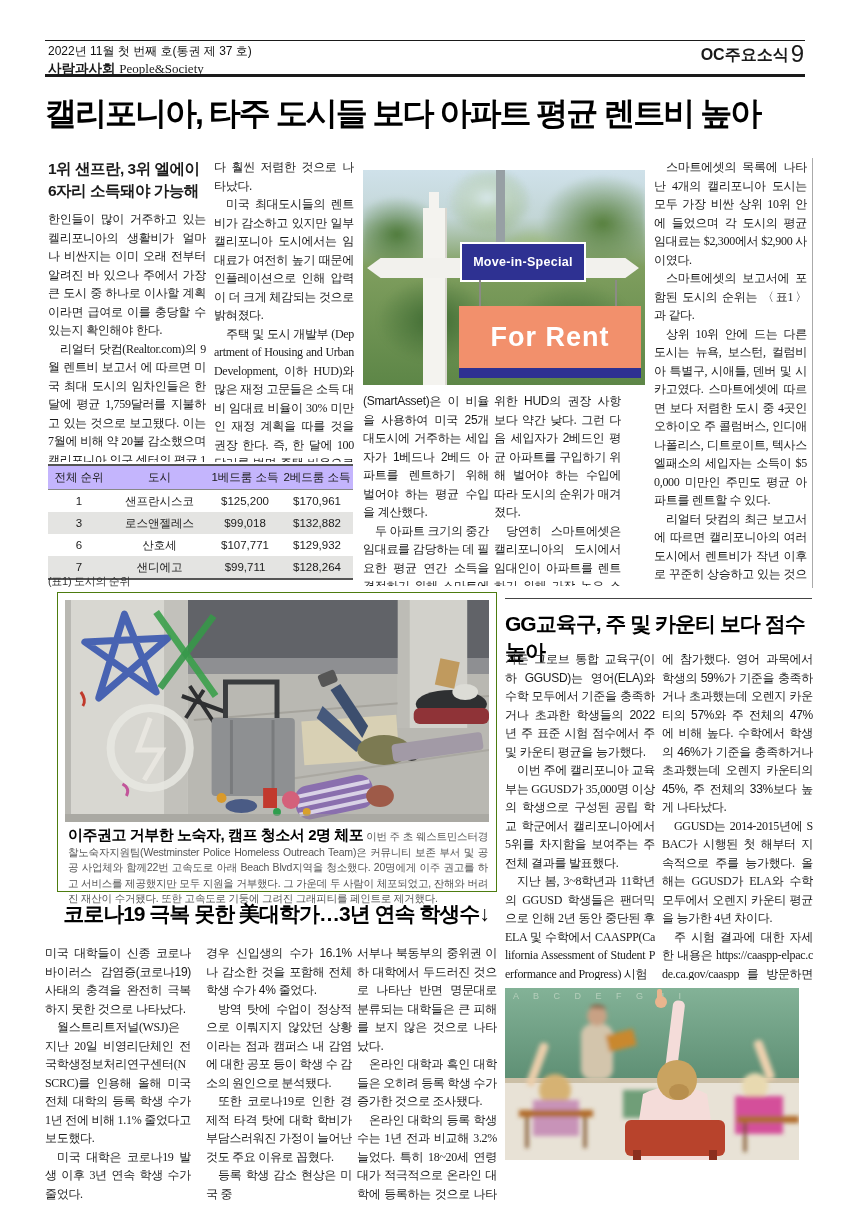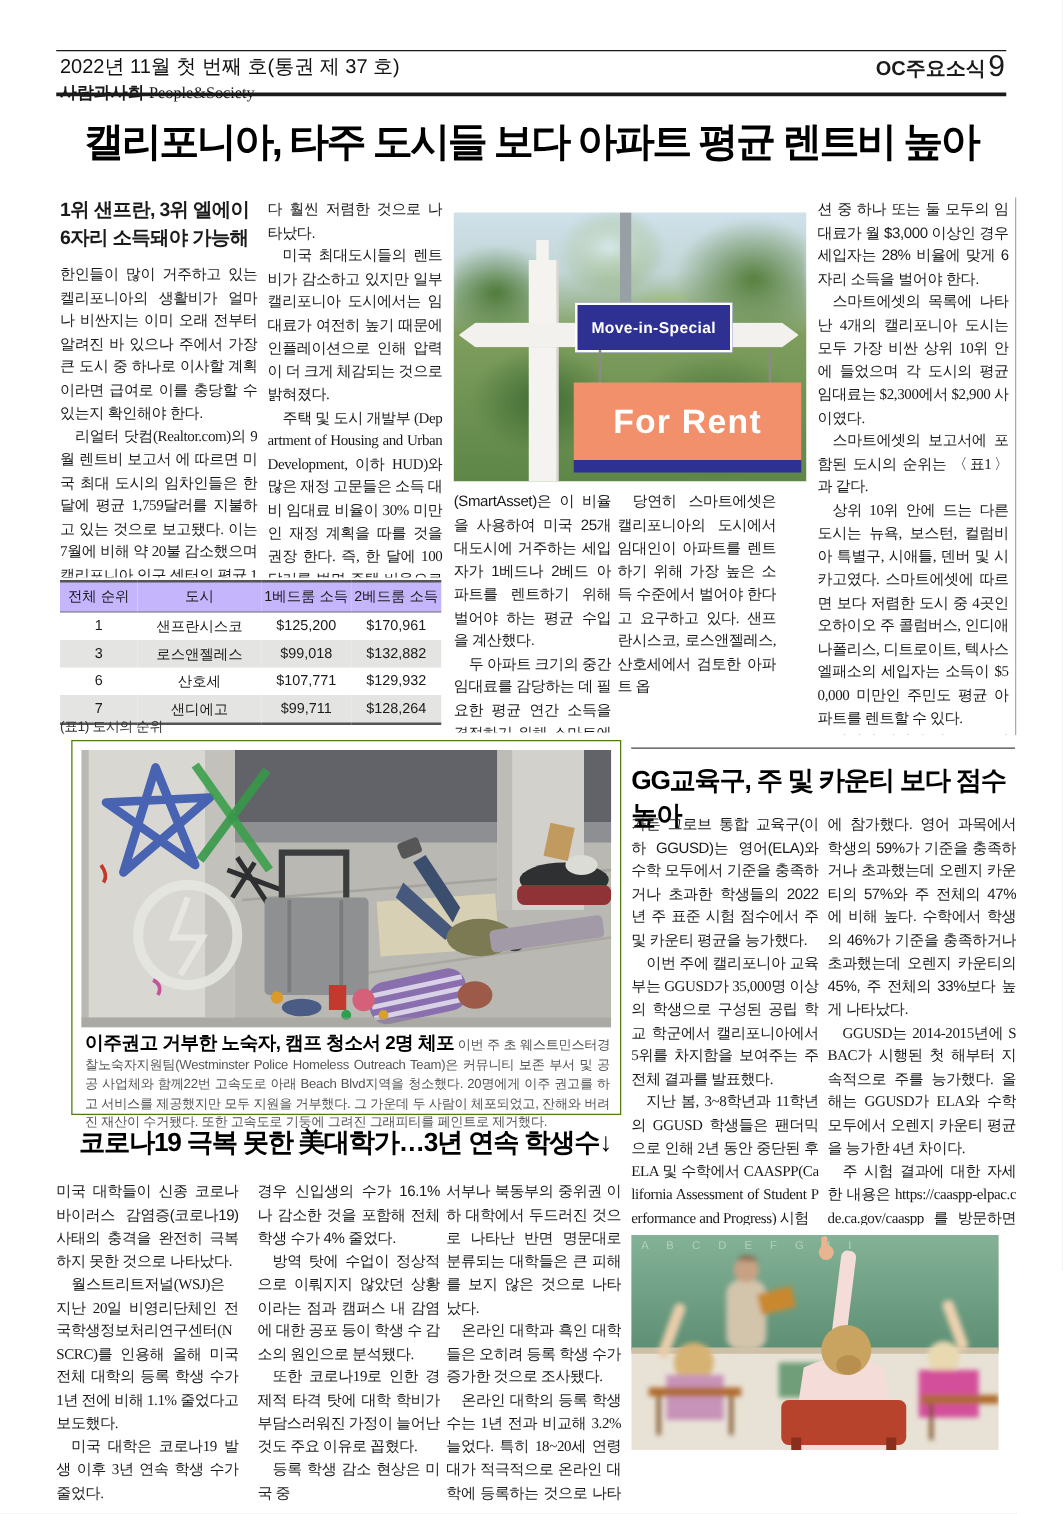--- a/index.html
+++ b/index.html
@@ -2,28 +2,28 @@
 <html><head>
 <meta charset="utf-8">
 <style>
   html,body{margin:0;padding:0;background:#e9e9e9;}
   .page{position:relative;width:850px;height:1211px;margin:0 auto;background:#ffffff;
         font-family:"Liberation Sans","DejaVu Sans",sans-serif;color:#1a1a1a;overflow:hidden;}
   .abs{position:absolute;}
   .hr{background:#1a1a1a;}
   
   .mast-left{left:48px;top:44px;line-height:1.3;}
-  .mast-issue{font-size:16px;color:#111;}
+  .mast-issue{font-size:12px;color:#111;}
   .mast-sec{font-size:13.5px;font-weight:bold;}
   .mast-sec-en{font-family:"Liberation Serif","DejaVu Serif",serif;font-weight:normal;font-size:13px;}
   .mast-right{right:46px;top:40px;display:flex;align-items:flex-end;gap:2px;}
   .mast-right-sec{font-size:16px;font-weight:bold;padding-bottom:2px;}
   .mast-right-page{font-size:24px;}
   
-  .headline1{left:45px;top:92px;width:760px;text-align:center;font-size:32px;font-weight:800;
+  .headline1{left:45px;top:92px;width:760px;text-align:left;font-size:32px;font-weight:800;
              letter-spacing:-2px;color:#000;}
   .headline2{font-size:21px;font-weight:800;letter-spacing:-1px;color:#000;}
   
   .col{font-size:12px;line-height:18.5px;text-align:justify;word-break:break-all;
        letter-spacing:-0.3px;overflow:hidden;}
   .col p{margin:0;}
   .col p.ind{text-indent:1em;font-family:Liberation Serif, serif;}
   .subhead{font-size:15.5px;font-weight:800;line-height:1.45;letter-spacing:-0.5px;}
   
   .rent-table{left:48px;top:464px;width:305px;border-collapse:collapse;font-size:11.5px;}
@@ -124,24 +124,24 @@
     <div class="p1-hook" style="left:252px;"></div>
     <div class="p1-sign-main">For Rent</div>
     <div class="p1-sign-strip"></div>
   </div>
 
   <div class="abs col" style="left:363px;top:392px;width:126px;height:194px;">
     <p>(SmartAsset)은 이 비율을 사용하여 미국 25개 대도시에 거주하는 세입자가 1베드나 2베드 아파트를 렌트하기 위해 벌어야 하는 평균 수입을 계산했다.</p>
     <p class="ind">두 아파트 크기의 중간 임대료를 감당하는 데 필요한 평균 연간 소득을 결정하기 위해 스마트에셋은 28%의 소득 대비 임대료 비율을 사용했는데, 이는 예제 예산에서 더 많은 변동 여지를 허용하기</p>
   </div>
   <div class="abs col" style="left:494px;top:392px;width:127px;height:194px;">
+    <p>위한 HUD의 권장 사항보다 약간 낮다. 그런 다음 세입자가 2베드인 평균 아파트를 구입하기 위해 벌어야 하는 수입에 따라 도시의 순위가 매겨졌다.</p>
     <p class="ind">당연히 스마트에셋은 캘리포니아의 도시에서 임대인이 아파트를 렌트하기 위해 가장 높은 소득 수준에서 벌어야 한다고 요구하고 있다. 샌프란시스코, 로스앤젤레스, 산호세에서 검토한 아파트 옵</p>
   </div>
   <div class="abs col" style="left:654px;top:158px;width:153px;height:430px;">
-    <p>션 중 하나 또는 둘 모두의 임대료가 월 $3,000 이상인 경우 세입자는 28% 비율에 맞게 6자리 소득을 벌어야 한다.</p>
     <p class="ind">스마트에셋의 목록에 나타난 4개의 캘리포니아 도시는 모두 가장 비싼 상위 10위 안에 들었으며 각 도시의 평균 임대료는 $2,300에서 $2,900 사이였다.</p>
     <p class="ind">스마트에셋의 보고서에 포함된 도시의 순위는 〈표1〉과 같다.</p>
     <p class="ind">상위 10위 안에 드는 다른 도시는 뉴욕, 보스턴, 컬럼비아 특별구, 시애틀, 덴버 및 시카고였다. 스마트에셋에 따르면 보다 저렴한 도시 중 4곳인 오하이오 주 콜럼버스, 인디애나폴리스, 디트로이트, 텍사스 엘패소의 세입자는 소득이 $50,000 미만인 주민도 평균 아파트를 렌트할 수 있다.</p>
     <p class="ind">리얼터 닷컴의 최근 보고서에 따르면 캘리포니아의 여러 도시에서 렌트비가 작년 이후로 꾸준히 상승하고 있는 것으로 나타났다.</p>
   </div>
   <div class="abs edge-rule"></div>
 
   <table class="abs rent-table">
     <thead>
       <tr>

